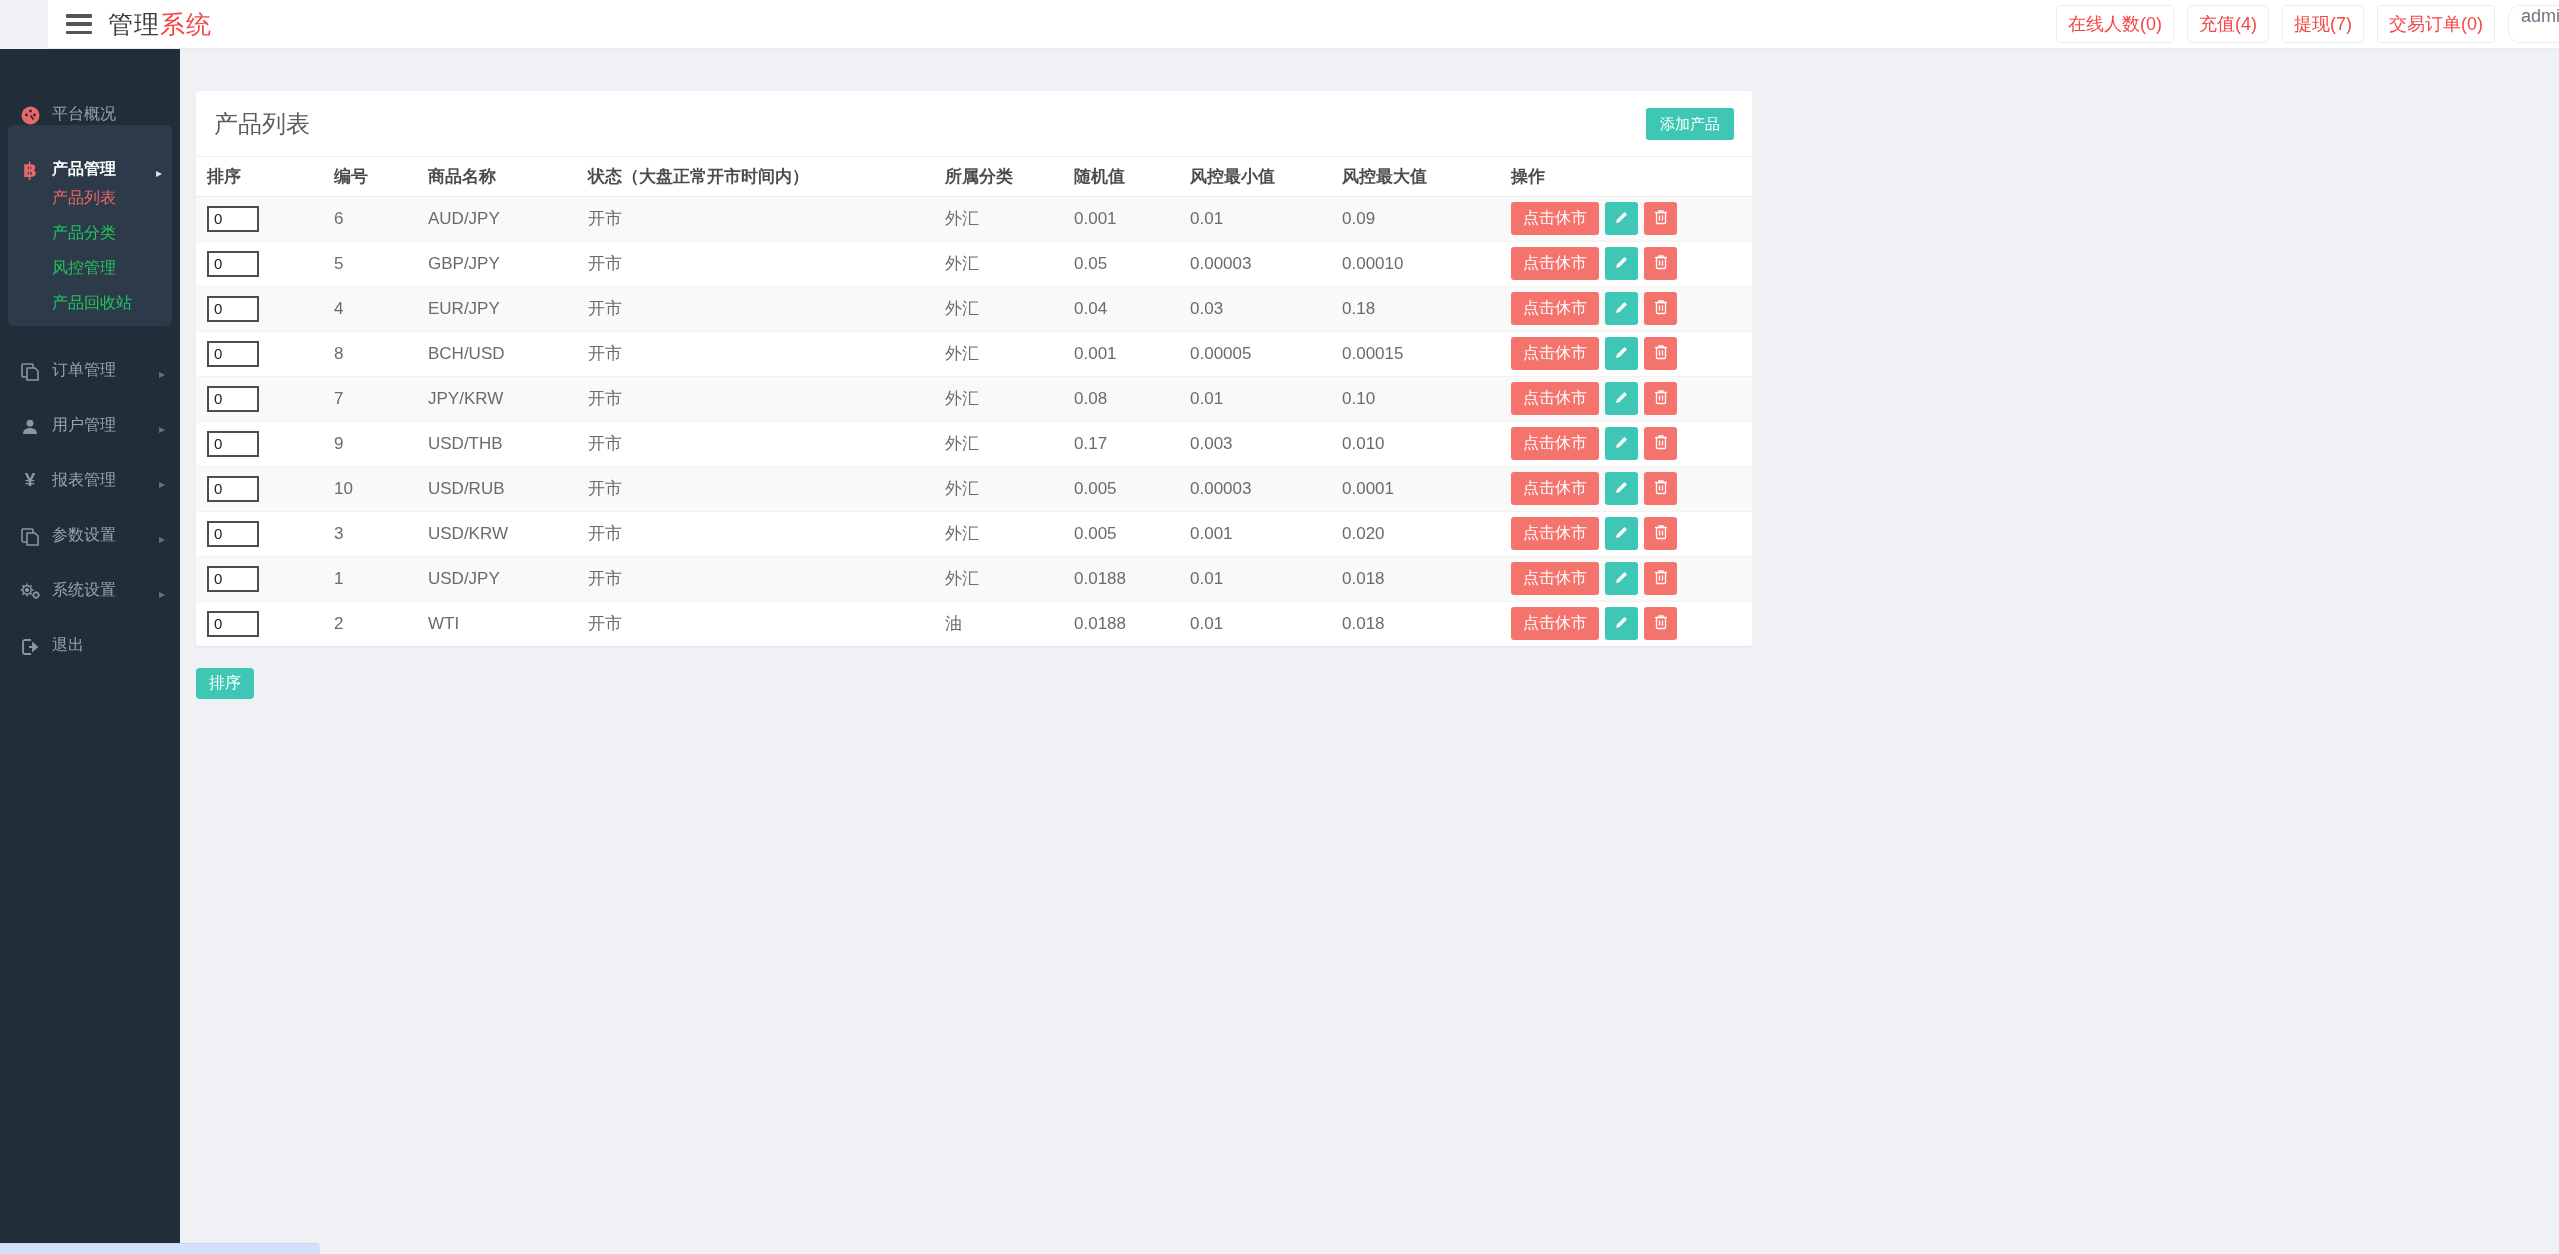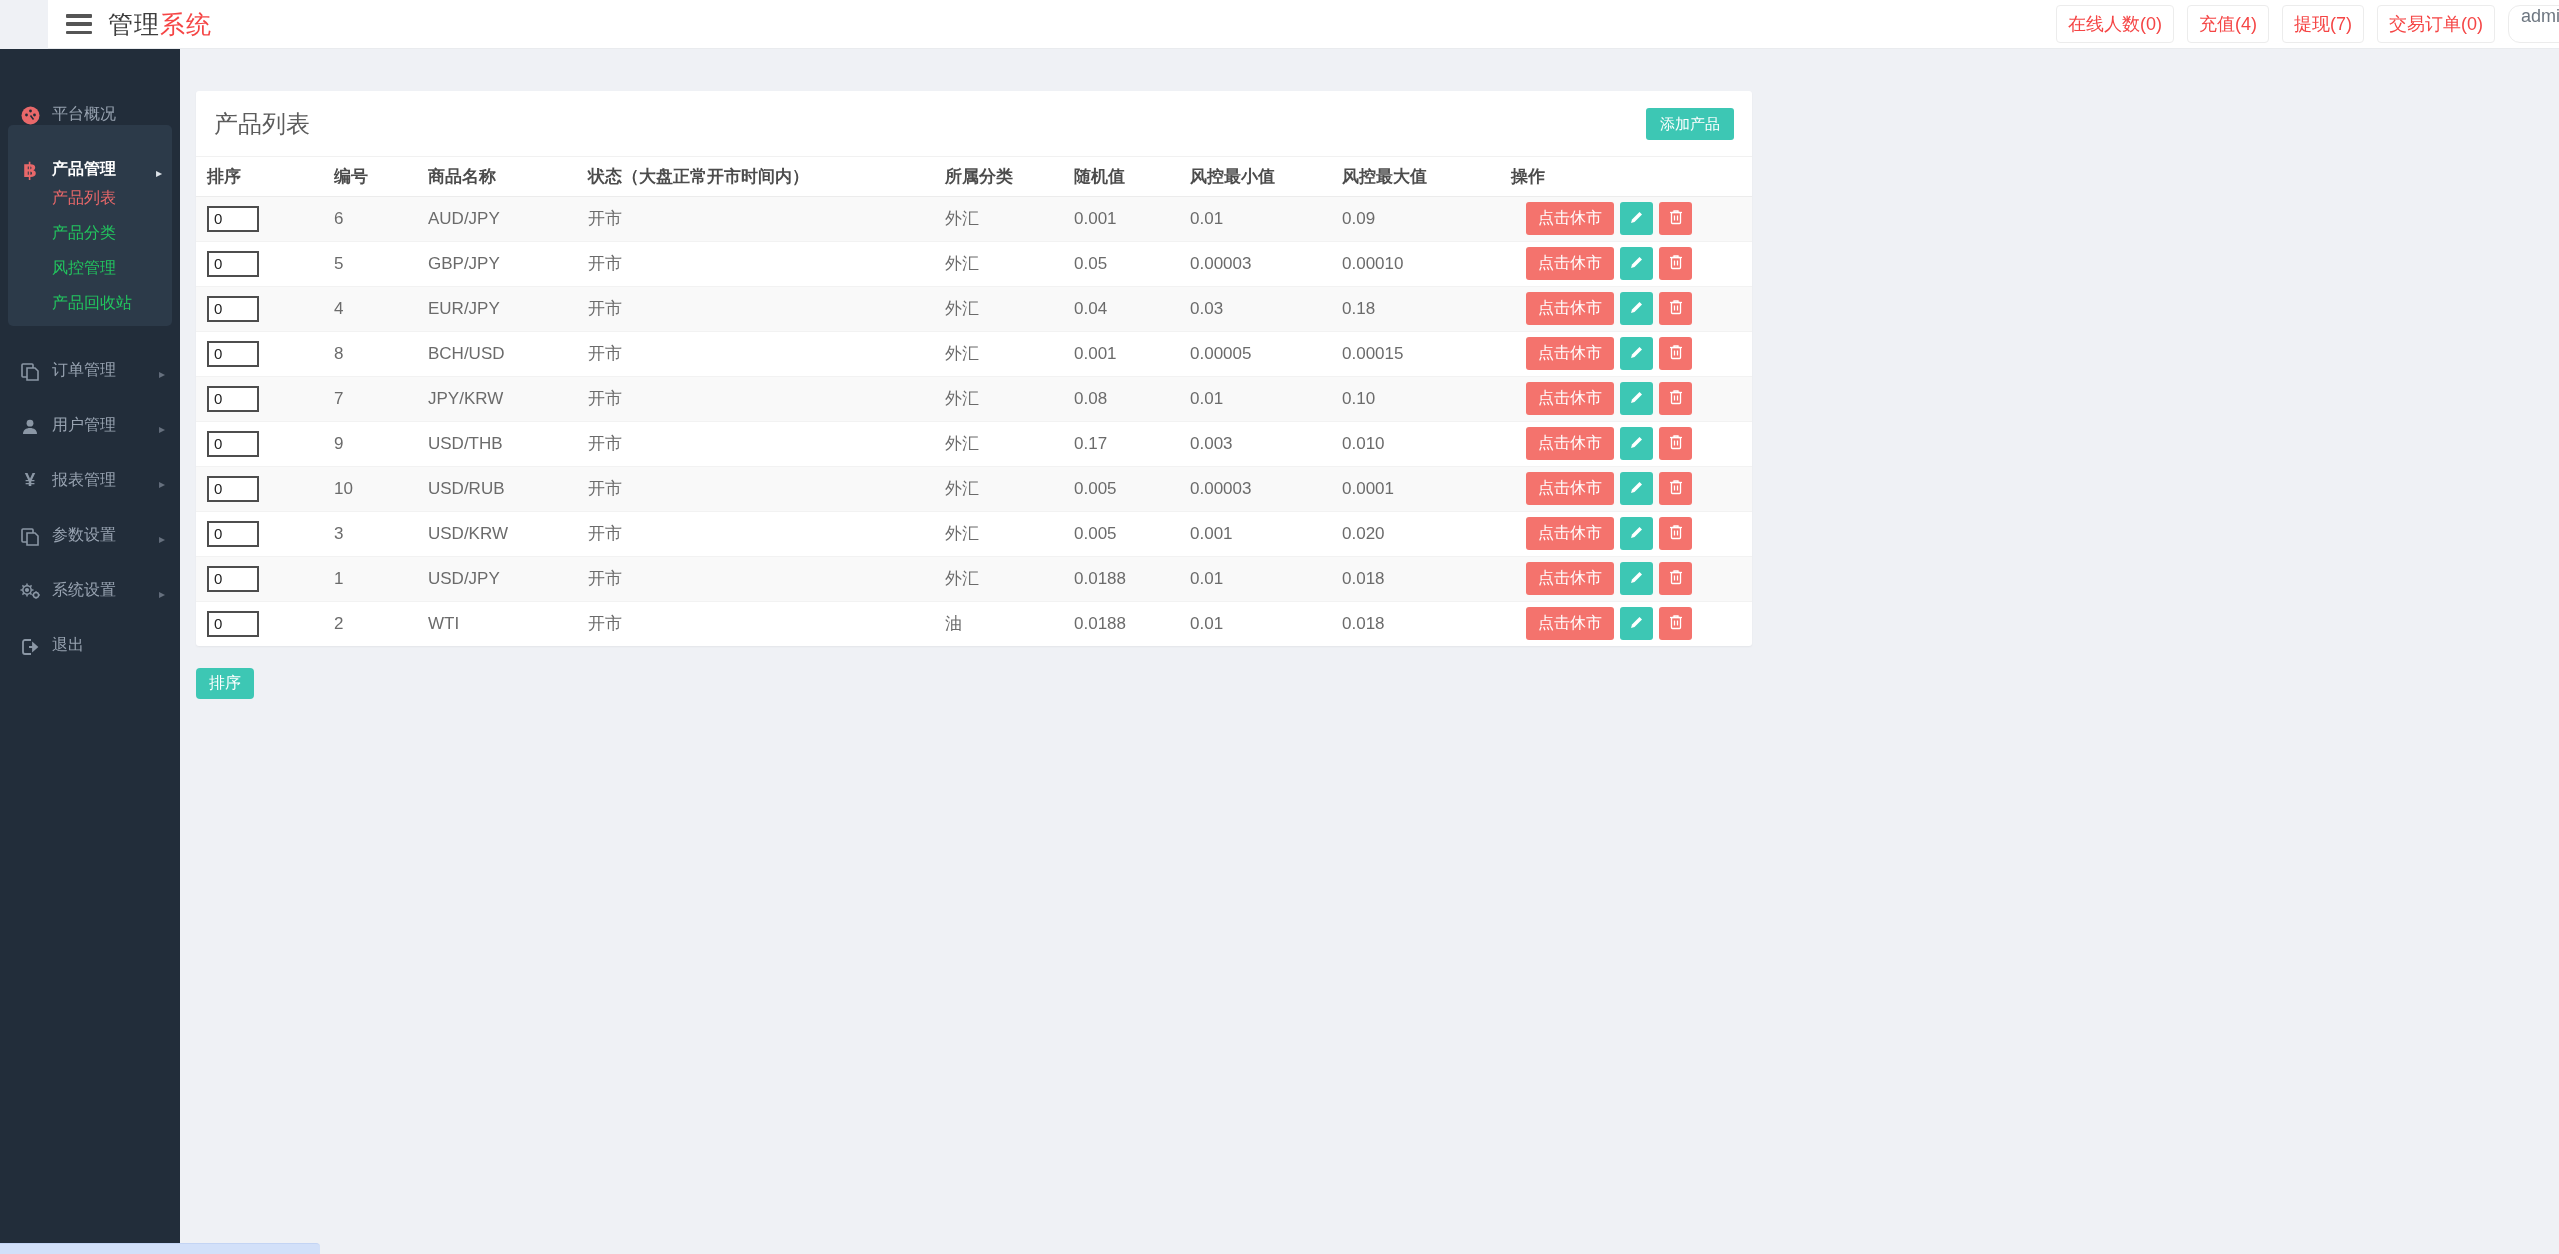--- a/index.html
+++ b/index.html
@@ -96,21 +96,21 @@
   tbody tr + tr td { border-top:1px solid #f2f2f2; }
 
   .sort-input {
     width:52px; height:26px; border:2px solid #4d4d4d; border-radius:0;
     font-size:15px; color:#222; padding:0 5px; background:#fff;
     font-family:"Liberation Sans","DejaVu Sans",sans-serif;
   }
   .act-wrap { display:flex; align-items:center; gap:6px; }
   .btn-close {
     height:33px; padding:0 12px; background:var(--salmon); border:none;
-    border-radius:3px; color:#fff; font-size:16px; cursor:pointer; white-space:nowrap;margin-left:15px;
+    border-radius:3px; color:#fff; font-size:16px; cursor:pointer; white-space:nowrap;
   }
   .btn-sq {
     width:33px; height:33px; border:none; border-radius:3px; cursor:pointer;
     display:inline-flex; align-items:center; justify-content:center; padding:0;
   }
   .btn-edit { background:var(--teal); }
   .btn-del  { background:var(--salmon); }
 
   .sort-btn {
     margin:22px 0 0 16px; height:31px; padding:0 13px;

